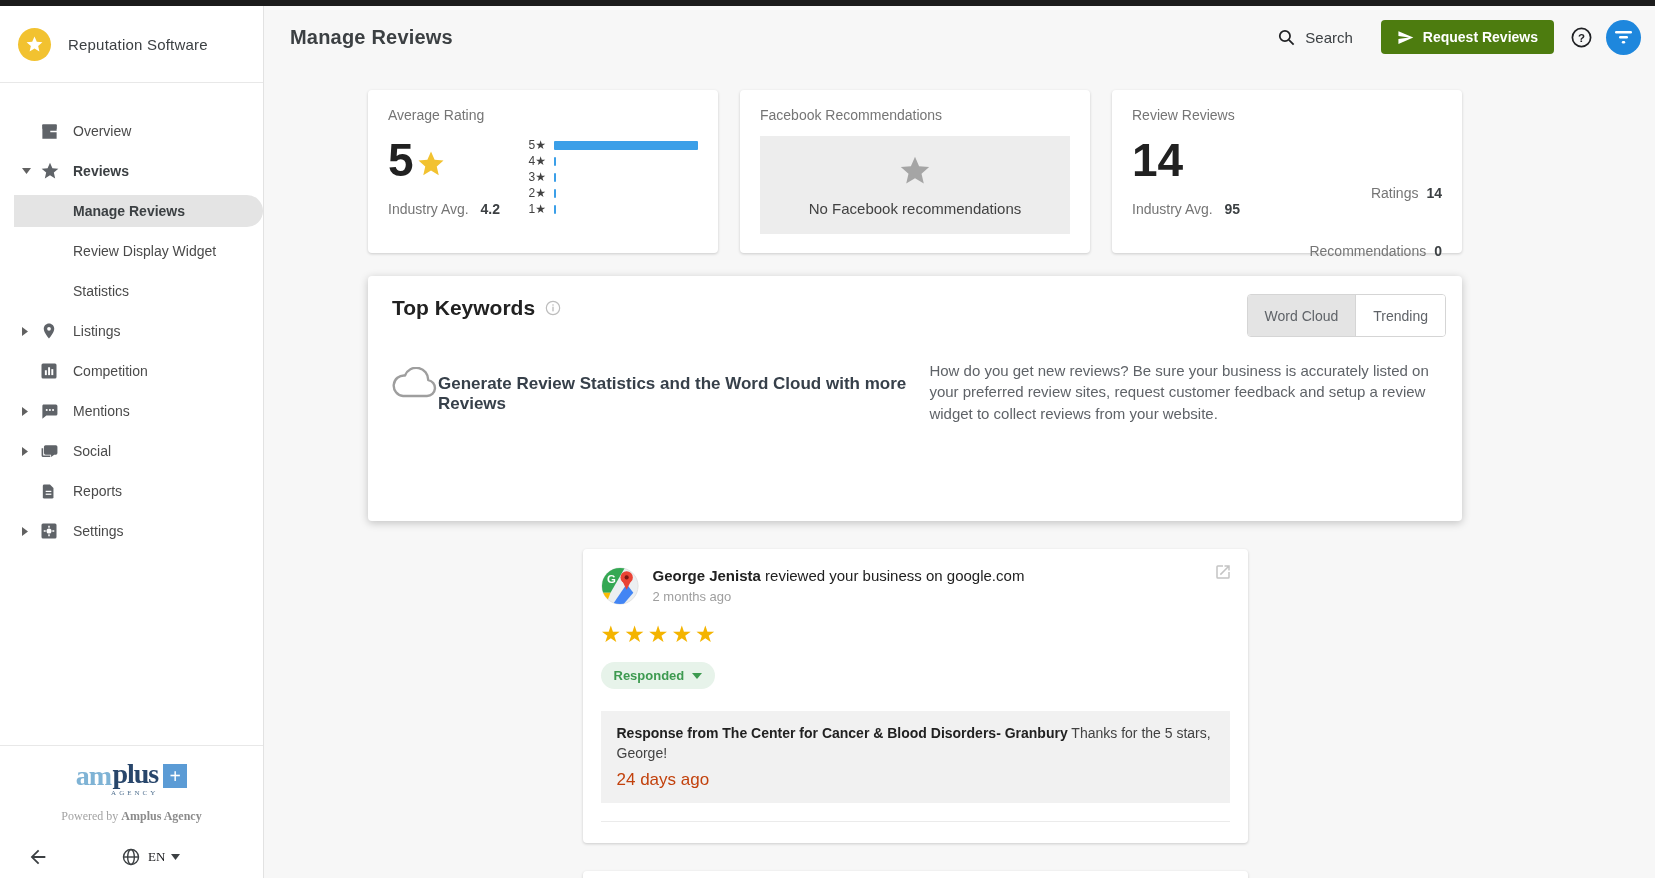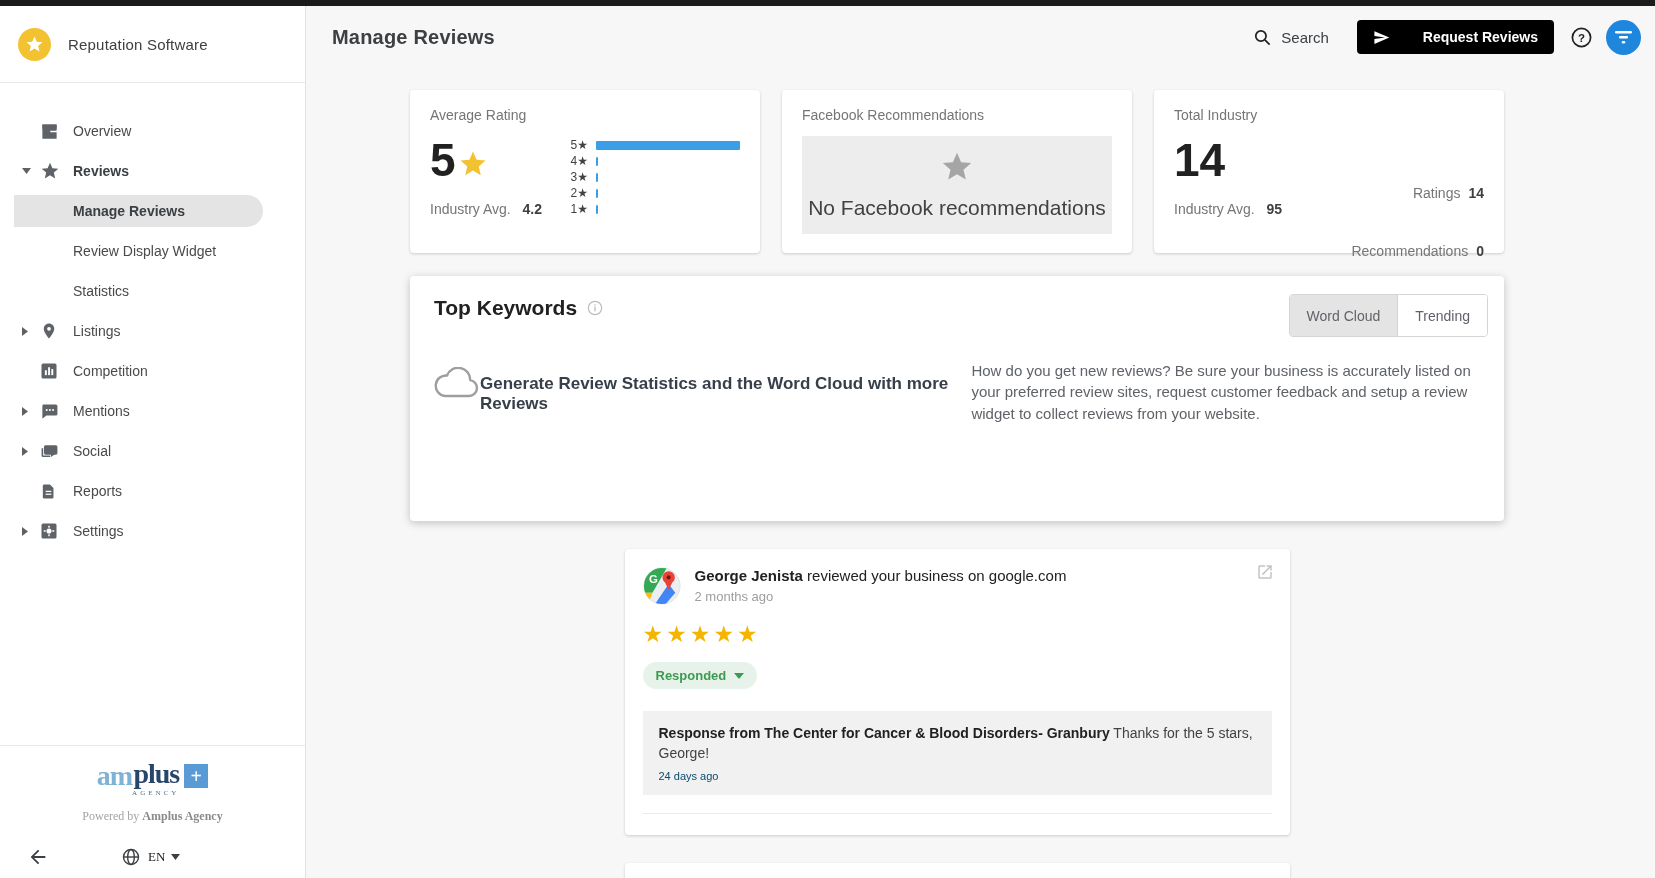--- a/index.html
+++ b/index.html
@@ -3,21 +3,21 @@
 <meta charset="utf-8">
 <style>
   * { margin:0; padding:0; box-sizing:border-box; }
   html,body { width:1655px; height:878px; overflow:hidden; background:#fff;
               font-family:"Liberation Sans", sans-serif; color:#3c4043; }
   .screen { width:1655px; height:878px; display:flex; flex-direction:column; }
   .topbar { height:6px; background:#1b1b1b; flex:0 0 auto; }
   .layout { flex:1; display:flex; min-height:0; }
 
   
-  .sidebar { width:306px; flex:0 0 auto; background:#fff; border-right:1px solid #e2e2e2;
+  .sidebar { width:264px; flex:0 0 auto; background:#fff; border-right:1px solid #e2e2e2;
              display:flex; flex-direction:column; }
   .brand { height:77px; display:flex; align-items:center; padding:0 0 0 18px;
            border-bottom:1px solid #e8e8e8; }
   .brand-badge { width:33px; height:33px; border-radius:50%; background:#f2c230;
                  display:flex; align-items:center; justify-content:center; }
   .brand-badge svg { display:block; }
   .brand-name { margin-left:17px; font-size:15px; color:#3c4043; letter-spacing:.2px; }
 
   nav { padding-top:28px;padding-left:14px; }
   .nav-item { position:relative; height:40px; display:flex; align-items:center;
@@ -46,23 +46,23 @@
   .lang-group { display:flex; align-items:center; margin-left:72px; cursor:pointer; }
   .lang-label { font-size:13px; color:#202124; margin:0 6px 0 7px; }
 
   
   .main { flex:1; background:#f7f7f7; display:flex; flex-direction:column; min-width:0; }
   .page-header { height:62px; flex:0 0 auto; display:flex; align-items:center; padding:0 14px 0 26px; }
   .page-title { font-size:20px; font-weight:bold; color:#3c4043; letter-spacing:.2px; }
   .header-actions { margin-left:auto; display:flex; align-items:center; }
   .search-box { display:flex; align-items:center; cursor:pointer; }
   .search-label { font-size:15px; color:#3c4043; margin-left:9px; }
-  .request-btn { margin-left:28px; height:34px; padding:12px 16px; background:#000000; border:none;
+  .request-btn { margin-left:28px; height:34px; padding:12px 16px; background:#4d7c0f; border:none;
                  border-radius:4px; color:#fff; font-size:14px; font-weight:bold;
-                 display:flex; align-items:center; cursor:pointer; font-family:inherit;gap:24px; }
+                 display:flex; align-items:center; cursor:pointer; font-family:inherit; }
   .request-btn svg { margin-right:9px; }
   .help-btn { margin-left:16px; display:flex; cursor:pointer; }
   .filter-btn { margin-left:13px; width:35px; height:35px; border-radius:50%; background:#1e87dd;
                 border:none; display:flex; align-items:center; justify-content:center; cursor:pointer; }
 
   .content { flex:1; overflow:hidden; }
   .container { width:1094px; margin-left:104px; }
 
   .card { background:#fff; border-radius:4px; box-shadow:0 1px 3px rgba(0,0,0,.18); }
 
@@ -78,21 +78,21 @@
   .industry b { color:#3c4043; margin-left:8px; }
 
   .dist-chart { margin:2px 0 0 auto; width:178px; display:flex; flex-direction:column; gap:4px; }
   .dist-row { display:flex; align-items:center; height:12px; }
   .dist-label { width:26px; font-size:12px; color:#424242; text-align:right; margin-right:8px; }
   .dist-track { flex:1; height:9px; position:relative; }
   .dist-fill { height:9px; background:#3b9fe8; border-radius:1px; }
 
   .fb-empty { margin-top:13px; height:98px; background:#ededed; display:flex; flex-direction:column;
               align-items:center; justify-content:center; }
-  .fb-empty-text { font-size:21px; color:#424242; margin-top:8px; }
+  .fb-empty-text { font-size:15px; color:#424242; margin-top:8px; }
 
   .tr-flex { display:flex; }
   .tr-right { margin-left:auto; margin-top:20px; text-align:right; font-size:14px; color:#757575; }
   .tr-right div { margin-bottom:5px;margin-top:42px; }
   .tr-right b { color:#3c4043; margin-left:8px; }
 
   
   .keywords-card { margin-top:23px; height:245px; padding:20px 24px; position:relative;
                    box-shadow:0 2px 8px rgba(0,0,0,.22); }
   .kw-head { display:flex; align-items:center; }
@@ -118,21 +118,21 @@
   .rv-line1 b { font-weight:bold; }
   .rv-time { font-size:13px; color:#9e9e9e; margin-top:5px; }
   .rv-open { position:absolute; right:16px; top:14px; display:flex; cursor:pointer; }
   .rv-stars { margin-top:18px; font-size:23px; color:#f4b400; letter-spacing:3px; line-height:1; }
   .rv-status { margin-top:16px; display:inline-flex; align-items:center; background:#e7f3ea;
                border-radius:14px; padding:6px 13px; cursor:pointer; }
   .rv-status-label { font-size:13px; font-weight:bold; color:#3d9a50; margin-right:8px; }
   .rv-response { margin-top:22px; background:#f1f1f1; padding:12px 16px 13px 16px; }
   .rv-resp-line { font-size:14px; color:#424242; line-height:1.45; }
   .rv-resp-line b { color:#212121; }
-  .rv-resp-time { font-size:11px; color:#0c4a6e; margin-top:6px; }
+  .rv-resp-time { font-size:17px; color:#c2410c; margin-top:6px; }
   .rv-footer { margin-top:18px; border-top:1px solid #ebebeb; height:22px; }
 
   .peek-card { width:665px; margin:28px auto 0 auto; height:40px; border-radius:4px 4px 0 0; }
 </style>
 </head>
 <body>
 
 <div class="screen">
   <div class="topbar"></div>
 
@@ -413,21 +413,21 @@
                 <span>
                   <svg width="34" height="34" viewBox="0 0 24 24">
                       <path fill="#a5a5a5" d="M12 2l2.9 6.6 7.1.6-5.4 4.7 1.6 7L12 17.2 5.8 20.9l1.6-7L2 9.2l7.1-.6z"></path>
                     </svg>
                 </span>
                 <span class="fb-empty-text">No Facebook recommendations</span>
               </div>
             </div>
 
             <div class="card stat-card">
-              <div class="stat-title">Total Industry</div>
+              <div class="stat-title">Review Reviews</div>
               <div class="tr-flex">
                 <div class="stat-flex" style="margin-top:14px;">
                   <div>
                     <div class="big-num">14</div>
                     <div class="industry">
                       <span>Industry Avg.</span>
                       <b>95</b>
                     </div>
                   </div>
                 </div>

